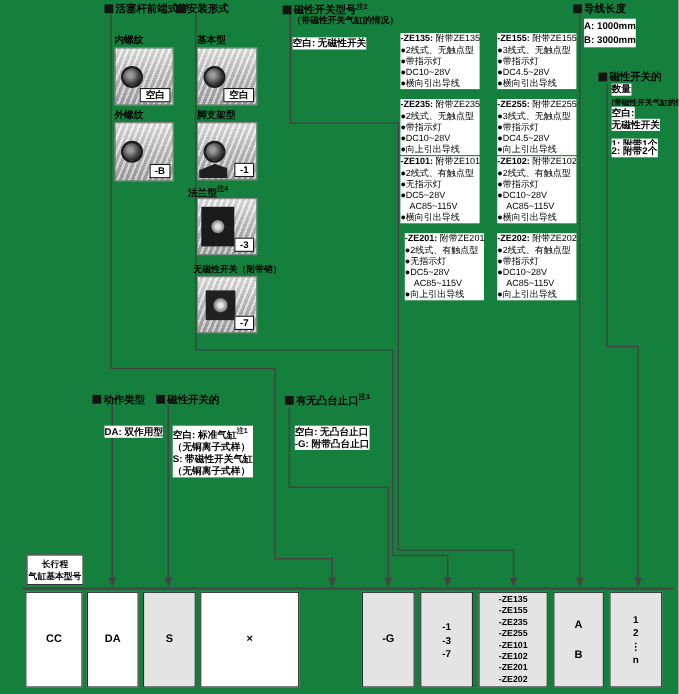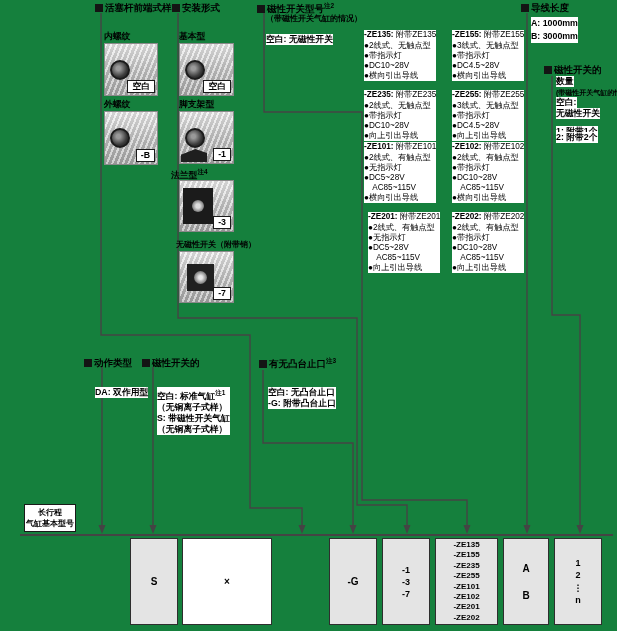--- a/index.html
+++ b/index.html
@@ -70,21 +70,21 @@
       <path d="M576.5,525 L583.5,525 L580,534 Z"></path>
       <path d="M98.5,525 L105.5,525 L102,534 Z"></path>
       <path d="M149.5,525 L156.5,525 L153,534 Z"></path>
       <path d="M349.5,525 L356.5,525 L353,534 Z"></path>
     </g>
   </svg>
 
   <div class="hdr" style="left:95px;top:2px">
     <span class="sq"></span><span>活塞杆前端式样</span>
   </div>
-  <div class="hdr" style="left:172px;top:2px">
+  <div class="hdr" style="left:160px;top:2px">
     <span class="sq"></span><span>安装形式</span>
   </div>
   <div class="hdr" style="left:257px;top:2px">
     <span class="sq"></span><span>磁性开关型号</span><sup>注2</sup>
   </div>
   <div class="sub" style="left:266px;top:13px;font-weight:bold">（带磁性开关气缸的情况）</div>
   <div class="opt" style="left:266px;top:34px">空白: 无磁性开关</div>
 
   <div class="hdr" style="left:521px;top:2px">
     <span class="sq"></span><span>导线长度</span>
@@ -226,20 +226,26 @@
   <div class="opt" style="left:268px;top:387px">
     <div>空白: 无凸台止口</div>
     <div>-G: 附带凸台止口</div>
   </div>
 
   <div class="labelbox" style="left:24px;top:504px;width:52px;height:28px;font-size:8px;line-height:11px">
     <div>长行程</div>
     <div>气缸基本型号</div>
   </div>
 
+  <div class="cell" style="left:23px;width:52px">
+    <span>CC</span>
+  </div>
+  <div class="cell" style="left:79px;width:47px">
+    <span>DA</span>
+  </div>
   <div class="cell gray" style="left:130px;width:48px">
     <span>S</span>
   </div>
   <div class="cell" style="left:182px;width:90px">
     <span>×</span>
   </div>
   <div class="cell gray" style="left:329px;width:48px">
     <span>-G</span>
   </div>
   <div class="cell gray" style="left:382px;width:48px">

